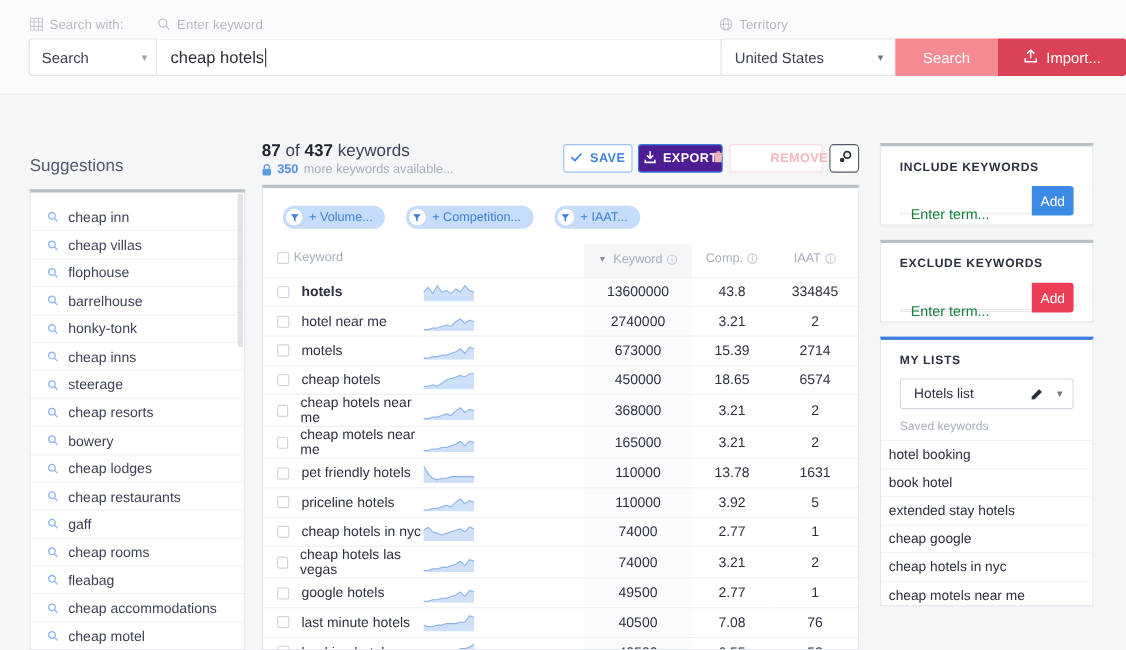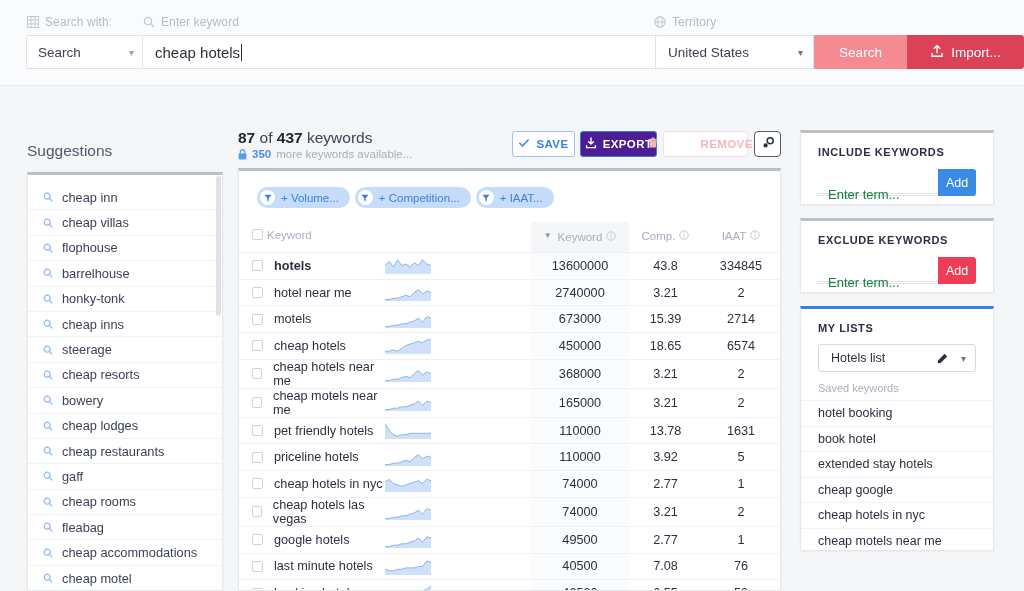--- a/index.html
+++ b/index.html
@@ -129,41 +129,41 @@
   }
   .btn-gear svg { width: 14px; height: 14px; }
 
   .table-panel {
     position: absolute; left: 238px; top: 168px; width: 543px; height: 423px;
     background: #fff;
     border: 1px solid #e4e7eb; border-top: 3px solid #b9c0c4;
     box-shadow: 0 1px 2px rgba(20,30,50,.05);
     overflow: hidden;
   }
-  .chips { display: flex; gap: 5px; padding: 16px 0 14px 18px; }
+  .chips { display: flex; gap: 19px; padding: 16px 0 14px 18px; }
   .chip {
     height: 21px; border-radius: 11px; background: #c5dcfb;
     display: flex; align-items: center; gap: 6px; padding: 0 11px 0 3px;
     font-size: 11.5px; color: #3f7fd4;
   }
   .chip .funnel {
     width: 15px; height: 15px; border-radius: 50%; background: #fff;
     display: flex; align-items: center; justify-content: center; color: #3b7ddd;
   }
   .chip .funnel svg { width: 8px; height: 8px; }
 
   table.kwt { width: 100%; border-collapse: collapse; table-layout: fixed; }
   table.kwt th {
     font-weight: 400; font-size: 11.5px; color: #a7aebb;
     padding: 6px 0 9px 0; text-align: center;
     border-bottom: 1px solid #eceff3;
   }
   table.kwt th.c-kw { text-align: left; padding-left: 13px; }
   table.kwt th.c-vol { background: #f5f6f8; }
-  .th-in { display: inline-flex; gap: 4px; }
+  .th-in { display: inline-flex; align-items: center; gap: 4px; }
   .sort-caret { font-size: 8px; color: #8b93a1; margin-right: 2px; }
   .info-i {
     display: inline-flex; width: 10px; height: 10px; color: #c2c8d2;
   }
   .info-i svg { width: 10px; height: 10px; }
   table.kwt td {
     font-size: 12.7px; color: #2b3040; height: 26.7px;
     border-bottom: 1px solid #eef0f3; text-align: center;
   }
   table.kwt td.c-kw { text-align: left; padding-left: 13px; }
@@ -210,21 +210,21 @@
     display: flex; align-items: center; padding: 0 9px 0 12px;
     font-size: 12.5px; color: #2b3040;
   }
   .list-select .pencil { margin-left: auto; color: #2b3040; display: flex; }
   .list-select .pencil svg { width: 11px; height: 11px; }
   .list-select .caret { margin-left: 13px; color: #6f7683; font-size: 10px; }
   .saved-lbl {
     font-size: 11px; color: #a7aebb; padding: 10px 0 6px 17px;
   }
   .saved-item {
-    font-size: 12.5px; color: #2b3040; padding: 0 17px;
+    font-size: 12.5px; color: #2b3040; padding: 0 7px;
     height: 25.5px; display: flex; align-items: center;
     border-top: 1px solid #eff1f4;
   }
 </style>
 </head>
 <body>
 
 <div class="topbar">
   <div class="labels-row">
     <div class="mini-label lbl-searchwith">

